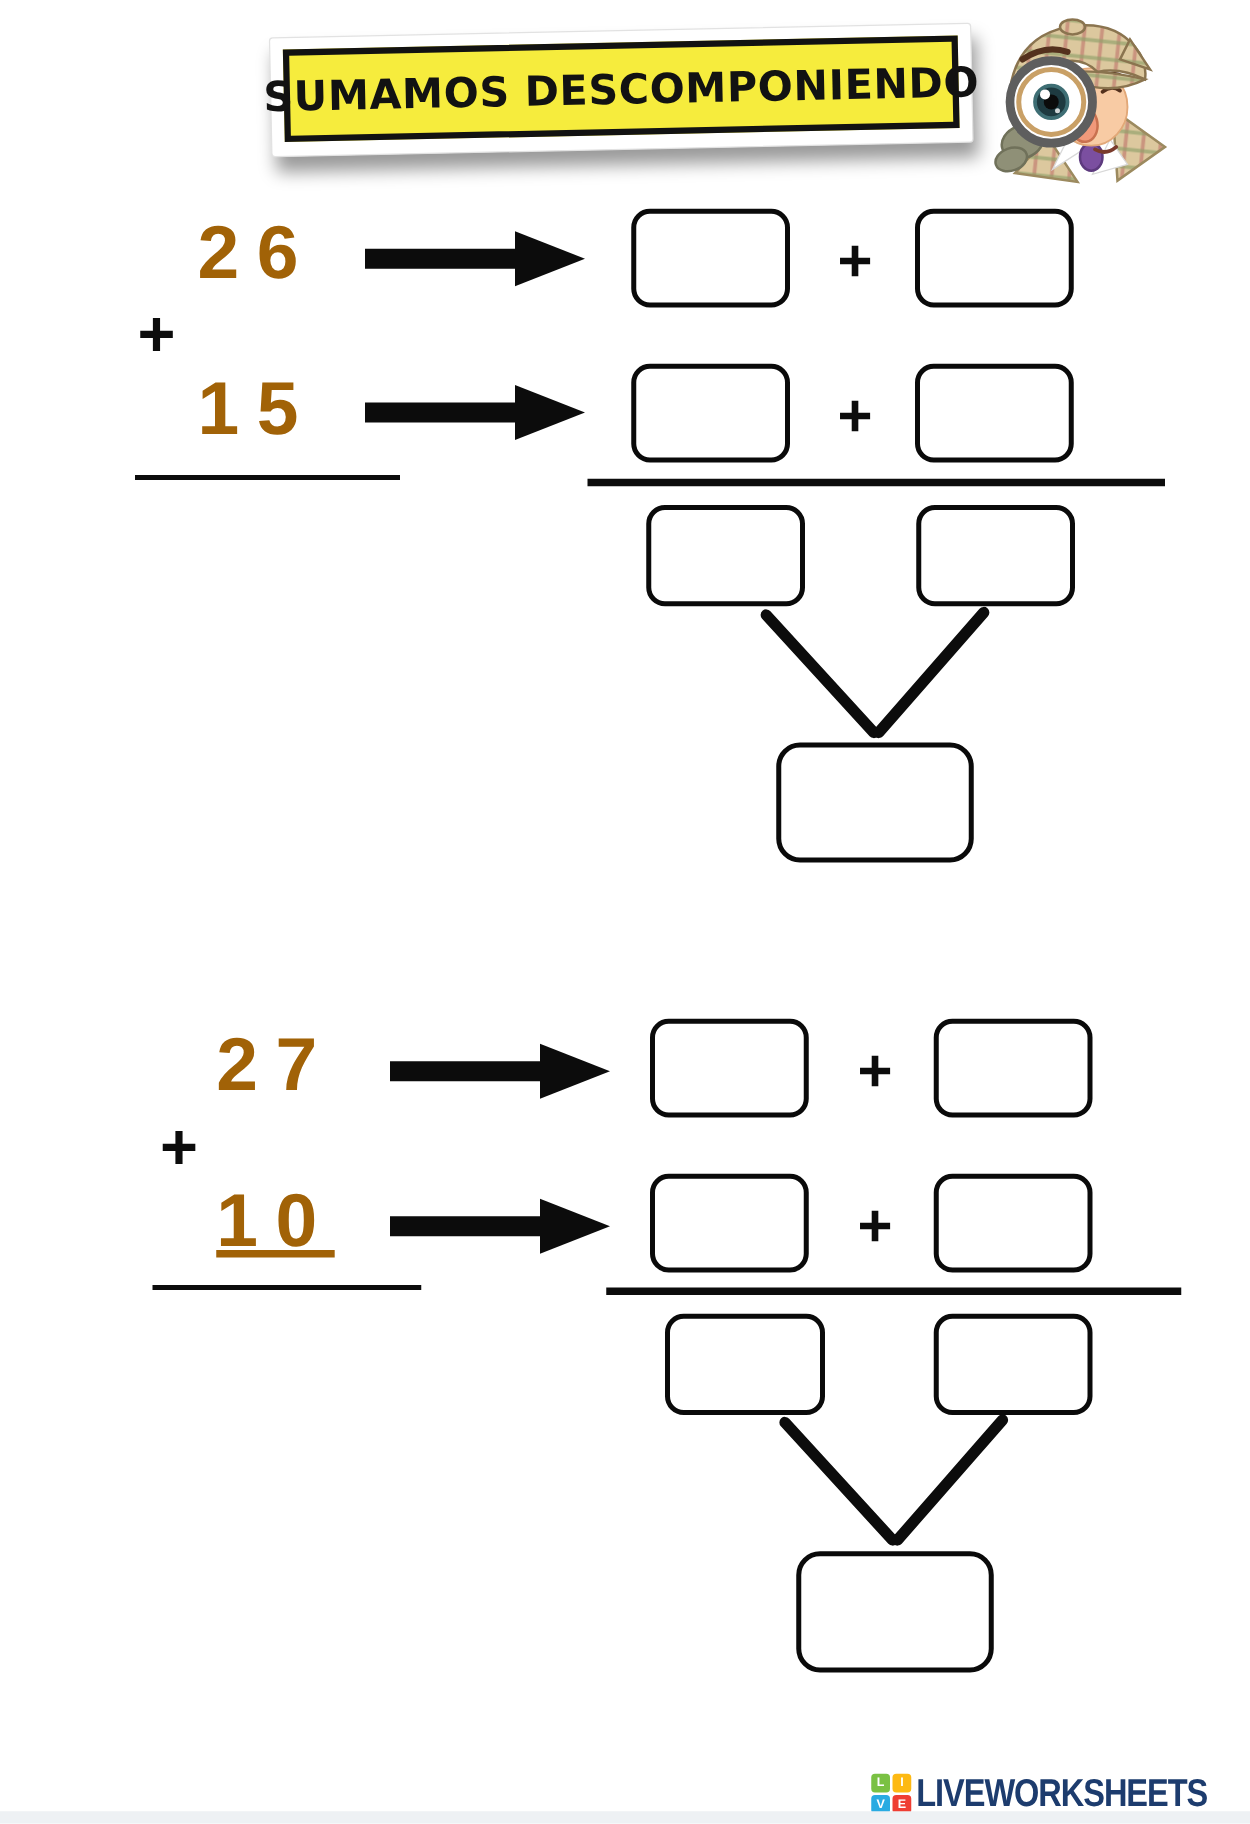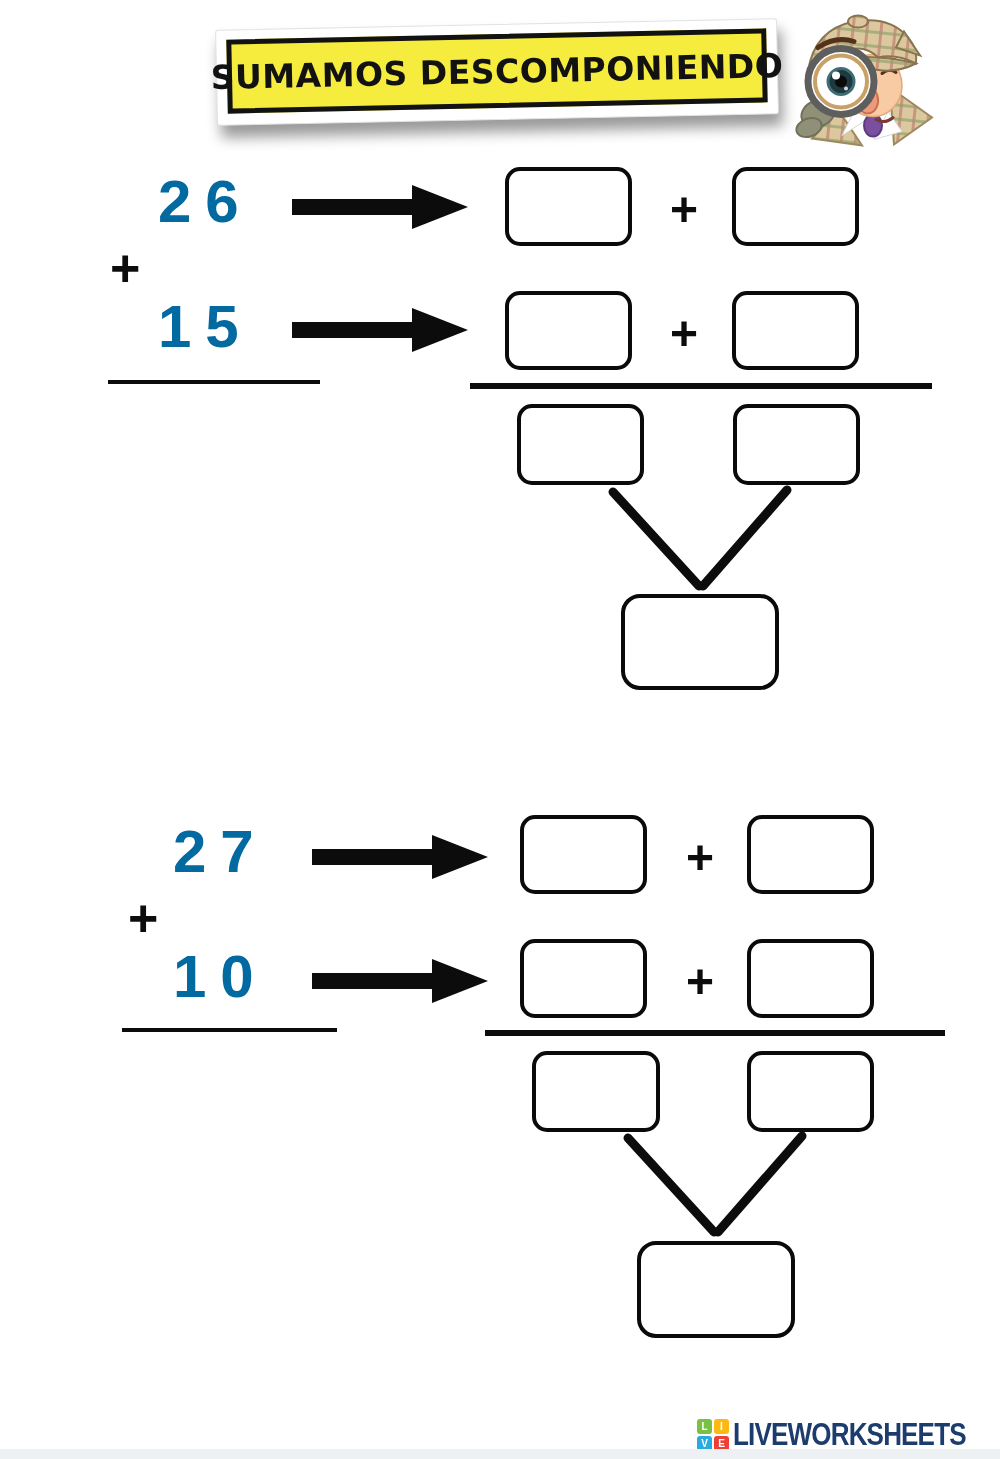--- a/index.html
+++ b/index.html
@@ -10,21 +10,21 @@
   
   .banner-card { position:absolute; left:216px; top:24px; width:562px; height:96px;
     background:#fff; border:1px solid #e2e2e2; border-radius:3px;
     transform:rotate(-1.2deg); box-shadow:4px 12px 14px rgba(0,0,0,0.40); }
   .banner-inner { position:absolute; left:10px; top:9px; right:10px; bottom:11px;
     background:#F6EC3D; border:5px solid #121212; display:flex; align-items:center; justify-content:center; }
   .banner-inner span { font-family:"DejaVu Sans", sans-serif; font-weight:bold; font-size:33px;
     letter-spacing:0.5px; color:#121212; white-space:nowrap; }
 
   
-  .num { position:absolute; font-size:60px; font-weight:bold; color:#0369a1;
+  .num { position:absolute; font-size:60px; font-weight:bold; color:#a16207;
     letter-spacing:14px; line-height:1; white-space:nowrap; }
   .plus { position:absolute; font-size:52px; font-weight:bold; color:#0c0c0c; line-height:1; }
   .plus-mid { position:absolute; font-size:48px; font-weight:bold; color:#0c0c0c; line-height:1;
     width:64px; text-align:center; }
 
   .hline { position:absolute; background:#0c0c0c; }
 
   .arrow { position:absolute; }
   .arrow rect, .arrow polygon { fill:#0c0c0c; }
 
@@ -133,21 +133,21 @@
       <path d="M13,8 L99,102"></path>
         <path d="M187,6 L103,102"></path>
     </svg>
 
     <div class="rbox" style="left:621px; top:594px; width:158px; height:96px;"></div>
   </section>
 
   <section>
     <div class="num" style="left:173px; top:822px;">27</div>
     <div class="plus" style="left:128px; top:892px;">+</div>
-    <div class="num" style="left:173px; top:947px;">10</div>
+    <div class="num" style="left:173px; top:947px;text-decoration:underline;">10</div>
     <div class="hline" style="left:122px; top:1028px; width:215px; height:4px;"></div>
 
     <svg class="arrow" style="left:312px; top:834px; width:176px; height:46px;" viewBox="0 0 176 46">
       <rect x="0" y="15" width="122" height="16"></rect>
         <polygon points="120,1 176,23 120,45"></polygon>
     </svg>
     <svg class="arrow" style="left:312px; top:958px; width:176px; height:46px;" viewBox="0 0 176 46">
       <rect x="0" y="15" width="122" height="16"></rect>
         <polygon points="120,1 176,23 120,45"></polygon>
     </svg>

